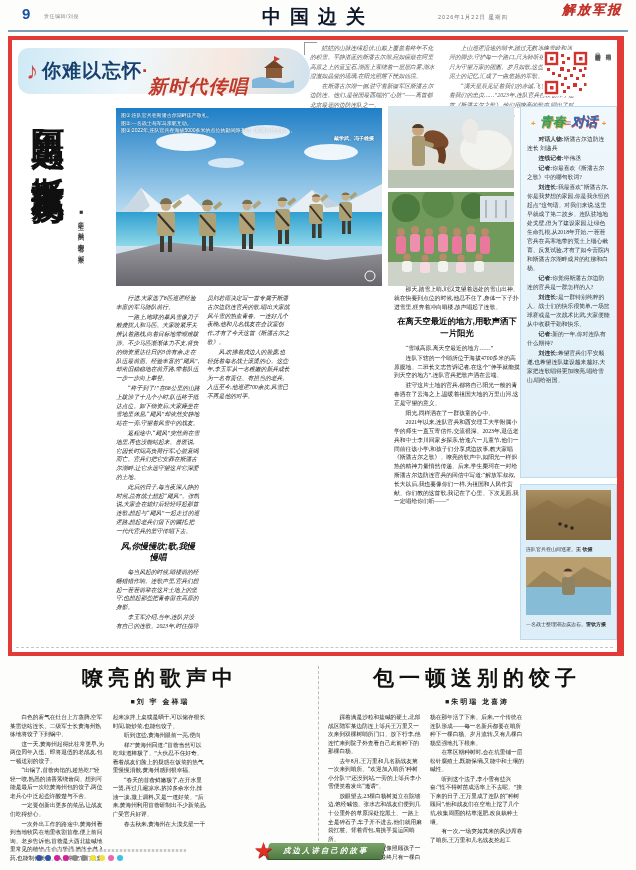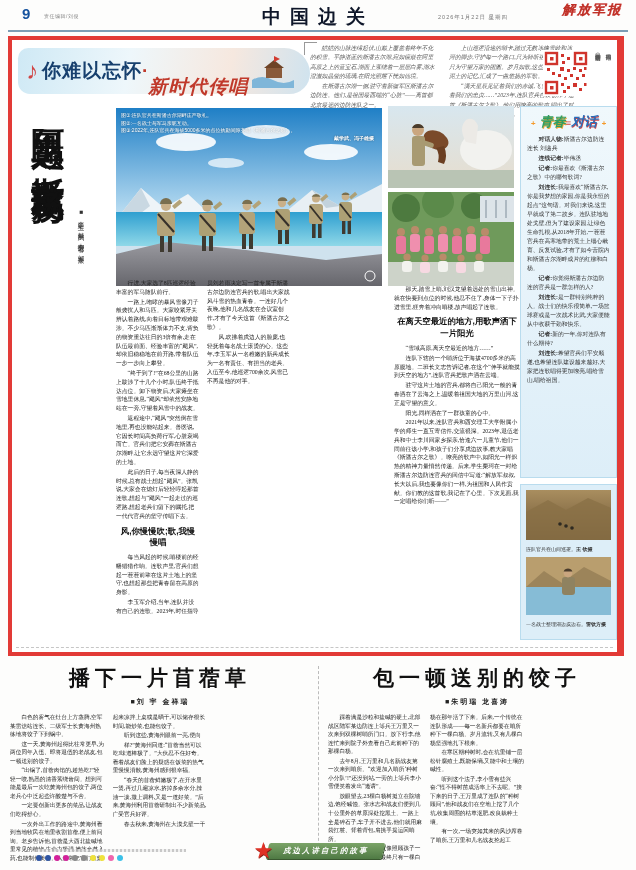--- a/index.html
+++ b/index.html
@@ -49,21 +49,21 @@
   .dlg-plus{font-size:8px;color:#f59b2d;font-weight:bold;}
   .dlg-body{font-size:5.8px;line-height:1.55;color:#333;font-family:"Liberation Serif","DejaVu Serif",serif;}
   .dlg-body p{margin:0 0 1px;text-indent:2em;}
   .dlg-body b{font-weight:bold;}
   
   .photobox{left:508px;top:444px;width:97px;height:156px;background:#ddeef8;border:1px solid #b9dcee;box-sizing:border-box;padding:5px;}
   .pb-cap{font-size:5px;color:#333;line-height:1.4;margin:2px 0 4px;text-align:left;}
   .pb-cap b{font-weight:bold;}
   
   .txt p{margin:0 0 1px;text-indent:2em;}
-  .body-mid{left:104px;top:239px;width:266px;height:344px;columns:3;column-gap:7px;column-fill:auto;font-size:5.8px;line-height:1.52;color:#222;font-family:"Liberation Serif","DejaVu Serif",serif;}
+  .body-mid{left:104px;top:254px;width:266px;height:344px;columns:3;column-gap:7px;column-fill:auto;font-size:5.8px;line-height:1.52;color:#222;font-family:"Liberation Serif","DejaVu Serif",serif;font-style:italic;}
   .body-col4{left:376px;top:245px;width:126px;height:344px;font-size:5.8px;line-height:1.52;color:#222;overflow:hidden;font-family:"Liberation Serif","DejaVu Serif",serif;margin-left:6px;}
   .leftcol{left:6px;top:494px;width:104px;height:104px;font-size:5.8px;line-height:1.5;color:#222;overflow:hidden;font-family:"Liberation Serif","DejaVu Serif",serif;}
   .subhead{font-size:8.4px;font-weight:900;text-align:center;margin:5px 2px 4px;text-indent:0;line-height:1.4;color:#111;font-family:"Liberation Sans","DejaVu Sans",sans-serif;}
   .feature-dash{left:4px;right:4px;bottom:4px;border-top:1px dashed #c6c6c6;}
   
   .article-a{left:10px;top:664px;width:300px;}
   .article-b{left:328px;top:664px;width:298px;}
   .art-title{text-align:center;font-size:21px;font-weight:900;letter-spacing:5px;color:#111;margin:0 0 5px;}
   .art-byline{text-align:center;font-size:7px;font-weight:bold;color:#222;margin-bottom:6px;letter-spacing:2px;}
   .art-cols{columns:3;column-gap:8px;column-fill:auto;height:152px;font-size:5.7px;line-height:1.5;color:#222;font-family:"Liberation Serif","DejaVu Serif",serif;}
@@ -409,21 +409,21 @@
           <p>阳光,同样洒在了一群孩童的心中。</p>
           <p>2021年以来,连队官兵和西安理工大学附属小学的师生一直互寄信件,交流很深。2023年,退伍老兵和中士李川回家乡探亲,恰逢六一儿童节,他们一同前往该小学,和孩子们分享戍边故事,教大家唱《斯潘古尔之歌》。嘹亮的歌声中,如阳光一样炽热的精神力量悄然传递。后来,学生栗珂在一封给斯潘古尔边防连官兵的回信中写道:“解放军叔叔,长大以后,我也要像你们一样,为祖国和人民作贡献。你们教的这首歌,我记在了心里。下次见面,我一定唱给你们听——”</p>
         </div>
   </div>
 
   <div class="abs feature-dash"></div>
  </div>
 </div>
 
 <div class="abs article-a">
-  <h2 class="art-title">播下一片苜蓿草</h2>
+  <h2 class="art-title">嘹亮的歌声中</h2>
   <div class="art-byline">■刘 宇 金祥瑞</div>
   <div class="art-cols txt">
       <p>白色的雾气在灶台上方蒸腾,空军某雷达站连长、二级军士长黄海州熟练地将饺子下到锅中。</p>
       <p>这一天,黄海州起得比往常更早,为两位同年入伍、即将退伍的老战友,包一顿送别的饺子。</p>
       <p>“出锅了,苜蓿肉馅的,趁热吃!”轻轻一咬,熟悉的清香萦绕齿间。想到可能是最后一次吃黄海州包的饺子,两位老兵心中泛起些许酸楚与不舍。</p>
       <p>一定要创新出更多的菜品,让战友们吃得舒心。</p>
       <p>一次外出工作的路途中,黄海州看到当地牧民在地里收割苜蓿,便上前问询。老乡告诉他,苜蓿是大西北盐碱地里常见的植物,生命力极强,嫩茎全草入药,也能制作美食。人们常把它们收集起来凉拌上桌或是晒干,可以储存很长时间,能炒菜,也能包饺子。</p>
       <p>听到这些,黄海州眼前一亮,便向</p>
       <p>样?”黄海州回道:“苜蓿当然可以吃!味道棒极了。”大伙忍不住好奇。看着战友们脸上的疑惑在饭菜的热气里慢慢消散,黄海州感到很幸福。</p>
       <p>“春天的苜蓿鲜嫩极了,在开水里一烫,再过几遍凉水,挤掉多余水分,辣油一泼,撒上调料,又是一道好菜。”后来,黄海州利用苜蓿研制出不少新菜品,广受官兵好评。</p>

